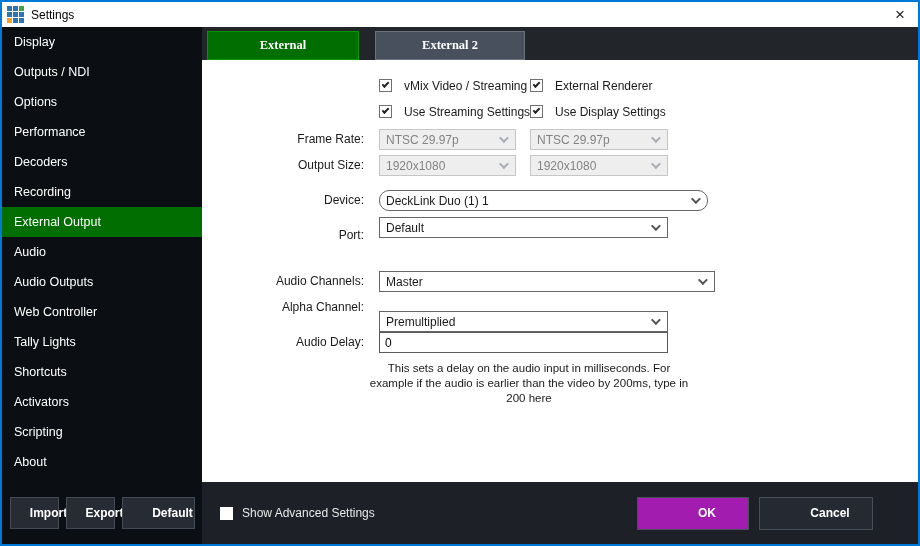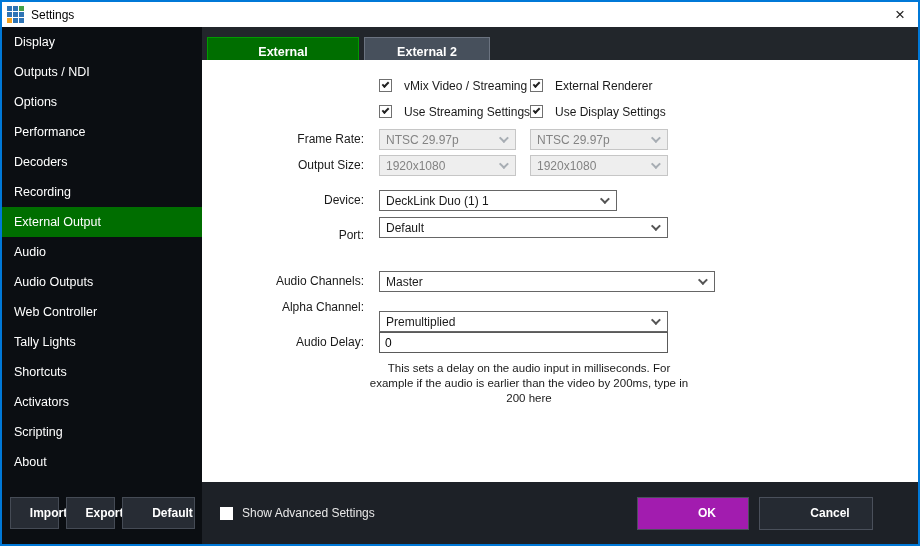--- a/index.html
+++ b/index.html
@@ -38,25 +38,25 @@
     color:#fff; font-size:12.5px; cursor:default; }
   .nav-item.selected{ background:#006e00; }
   .sidebar-buttons{ margin-top:auto; display:flex; gap:7px; padding:0 0 15px 8px; }
   .dark-btn{ height:32px; background:#272c34; border:1px solid #454b55;
     color:#fff; font-weight:bold; font-size:12px;
     display:flex; align-items:center; justify-content:center; cursor:default;padding-left:28px; }
   .btn-import{ width:49px; } .btn-export{ width:49px; } .btn-default{ width:73px; }
 
   
   .main{ flex:1; background:#22262b; display:flex; flex-direction:column; }
-  .tabbar{ height:33px; flex:0 0 33px; display:flex; gap:5px; padding:10px 0 0 5px; }
+  .tabbar{ height:33px; flex:0 0 33px; display:flex; gap:16px; padding:4px 0 0 5px;font-family:Liberation Serif, serif; }
   .tab{ height:29px; display:flex; align-items:center; justify-content:center;
     color:#fff; font-size:12.5px; font-weight:bold; cursor:default; }
   .tab-active{ width:152px; background:#006e00; border:1px solid #009a00; }
-  .tab-inactive{ width:126px; background:#47505c; border:1px solid #6b7380; }
+  .tab-inactive{ width:150px; background:#47505c; border:1px solid #6b7380; }
 
   
   .panel{ flex:1; background:#fff; position:relative; font-size:12px; color:#1a1a1a; }
 
   .cb-row{ position:absolute; display:flex; align-items:center; gap:12px; height:15px; }
   .cbox{ width:13px; height:13px; background:#fff; border:1px solid #707070;
     display:flex; align-items:flex-start; justify-content:center; flex:0 0 13px; }
   .cbox .tick{ display:block; width:7px; height:4px;
     border-left:2px solid #222; border-bottom:2px solid #222;
     transform:rotate(-45deg); margin-top:2px; }
@@ -185,21 +185,21 @@
         <div class="combo disabled" style="top:95px; left:177px; width:137px;">
           <span>1920x1080</span>
           <span class="chev"></span>
         </div>
         <div class="combo disabled" style="top:95px; left:328px; width:138px;">
           <span>1920x1080</span>
           <span class="chev"></span>
         </div>
 
         <div class="flabel" style="top:130px;">Device:</div>
-        <div class="combo" style="top:130px; left:177px; width:238px;">
+        <div class="combo" style="top:130px; left:177px; width:329px;border-radius:10px;">
           <span>DeckLink Duo (1) 1</span>
           <span class="chev"></span>
         </div>
 
         <div class="flabel" style="top:157px;margin-top:8px;">Port:</div>
         <div class="combo" style="top:157px; left:177px; width:289px;">
           <span>Default</span>
           <span class="chev"></span>
         </div>
 

